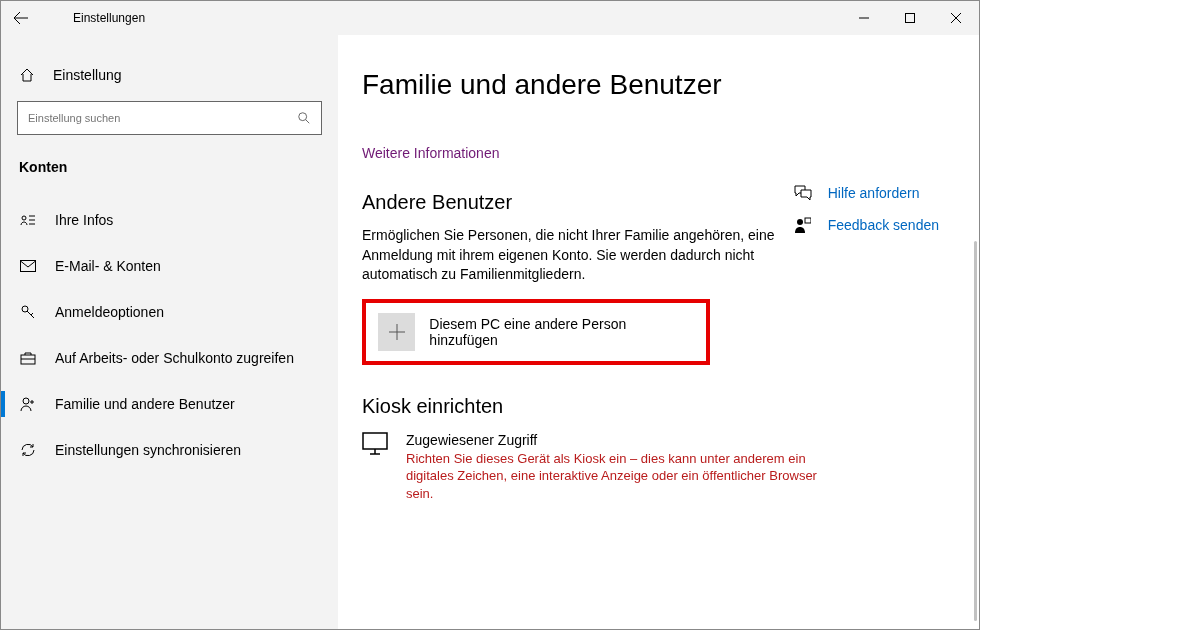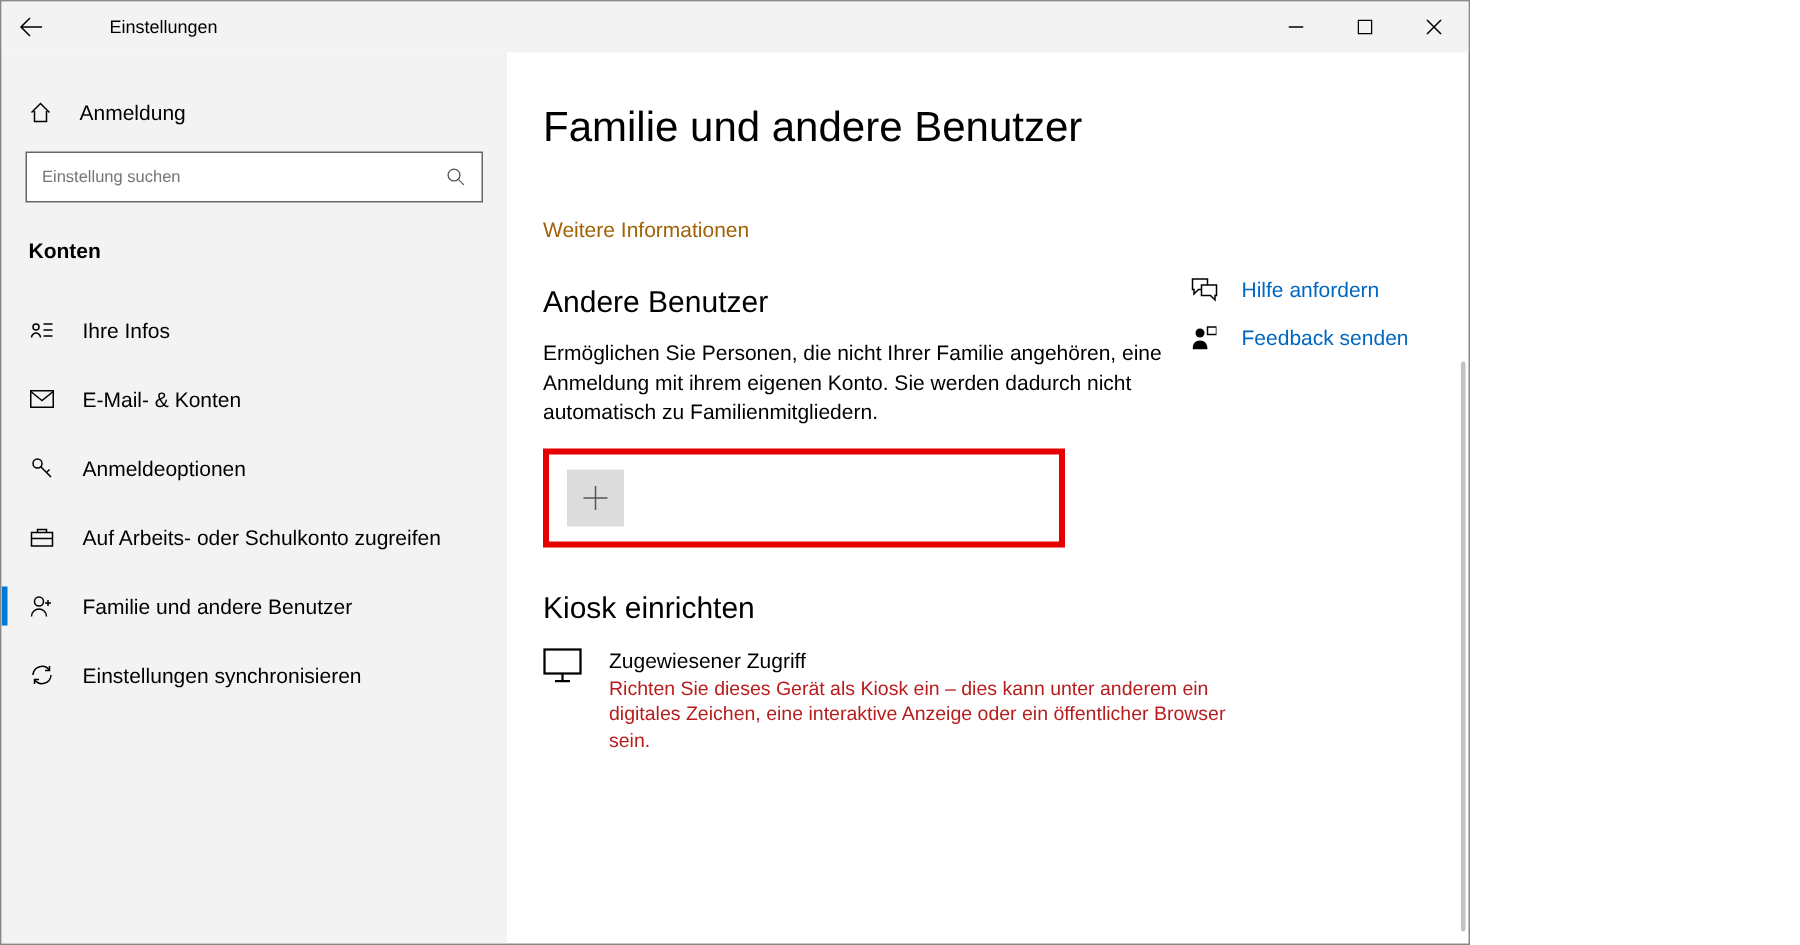--- a/index.html
+++ b/index.html
@@ -131,21 +131,21 @@
   }
   .plus-tile {
     width: 38px;
     height: 38px;
     background: #dcdcdc;
     display: flex;
     align-items: center;
     justify-content: center;
   }
   .link {
-    color: #a16207;
+    color: #701a75;
     font-size: 14px;
     margin-top: 14px;
     display: inline-block;
   }
   .subheading {
     font-size: 20px;
     font-weight: 400;
     margin-top: 30px;
     margin-bottom: 12px;
   }
@@ -240,21 +240,21 @@
 
   <div class="content">
 
     <div class="sidebar">
       <div class="home-row">
         <span class="icon-slot">
           <svg width="16" height="16" viewBox="0 0 16 16">
               <path d="M2 8 L8 2 L14 8 M4 7 V14 H12 V7" stroke="#000" stroke-width="1" fill="none"></path>
             </svg>
         </span>
-        <span>Anmeldung</span>
+        <span>Einstellung</span>
       </div>
 
       <div class="search-wrap">
         <div class="search">
           <input type="text" placeholder="Einstellung suchen" style="">
           <span>
             <svg width="14" height="14" viewBox="0 0 16 16">
                 <circle cx="6.5" cy="6.5" r="4.5" stroke="#555" stroke-width="1" fill="none"></circle>
                 <path d="M10 10 L14 14" stroke="#555" stroke-width="1"></path>
               </svg>
@@ -336,20 +336,21 @@
       <h2 class="subheading">Andere Benutzer</h2>
       <p class="bodytext">Ermöglichen Sie Personen, die nicht Ihrer Familie angehören, eine Anmeldung mit ihrem eigenen Konto. Sie werden dadurch nicht automatisch zu Familienmitgliedern.</p>
 
       <div class="highlight-box">
         <div class="tile-row">
           <div class="plus-tile">
             <svg width="18" height="18" viewBox="0 0 18 18">
                 <path d="M9 1v16M1 9h16" stroke="#555" stroke-width="1"></path>
               </svg>
           </div>
+          <span>Diesem PC eine andere Person hinzufügen</span>
         </div>
       </div>
 
       <h2 class="subheading">Kiosk einrichten</h2>
 
       <div class="kiosk-row">
         <span>
           <svg width="26" height="24" viewBox="0 0 26 24">
               <rect x="1" y="1" width="24" height="16" stroke="#000" stroke-width="1.5" fill="none"></rect>
               <path d="M13 17v5M8 22h10" stroke="#000" stroke-width="1.5"></path>

